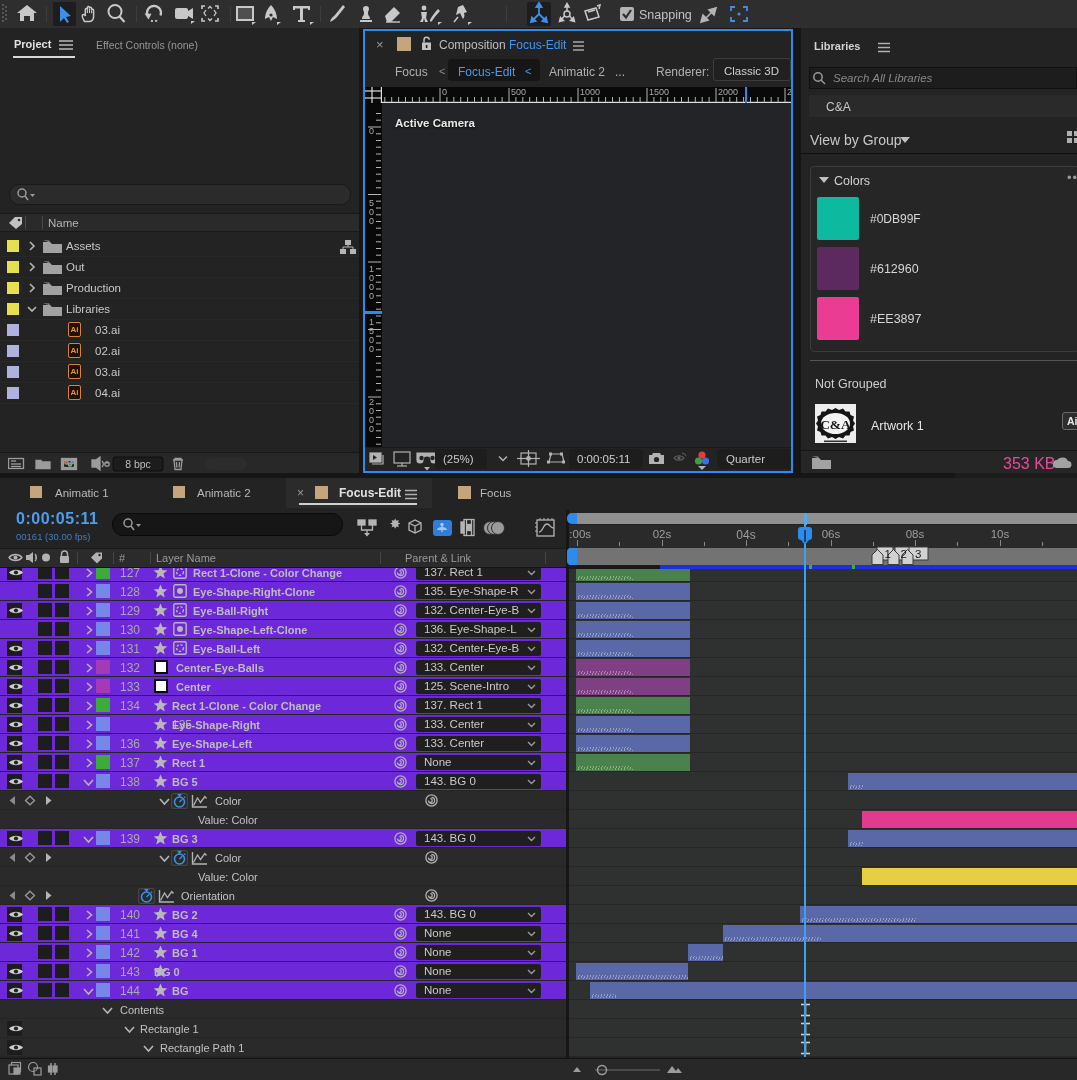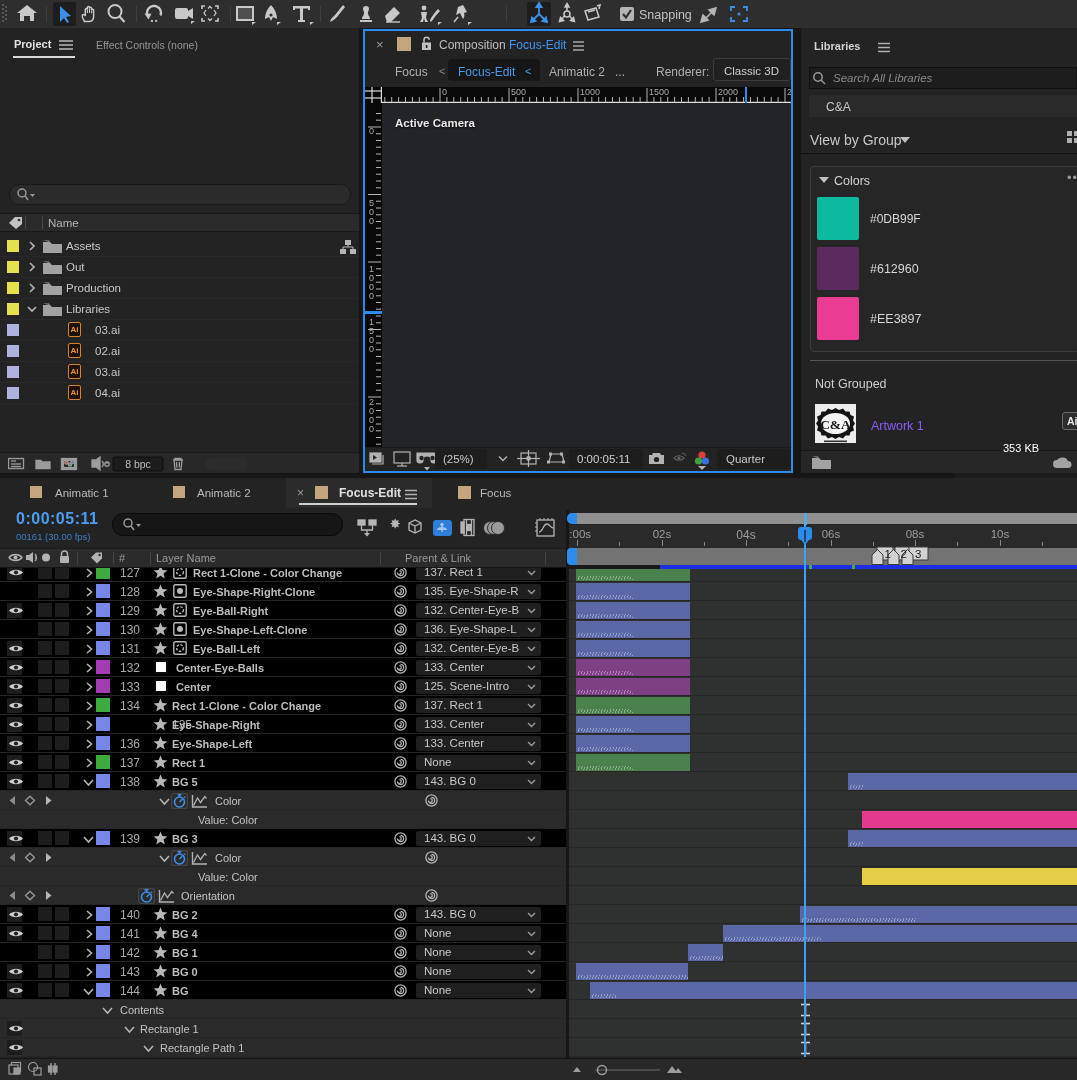--- a/index.html
+++ b/index.html
@@ -12,21 +12,21 @@
 #toolbar { left:0; top:0; width:1077px; height:28px; background:#2e2e2e; }
 
 
 #projpanel { left:0; top:28px; width:359px; height:445px; background:#232323; }
 #comppanel { left:363px; top:29px; width:430px; height:444px; background:#232323; border:2px solid #2d8ceb; }
 #libpanel  { left:801px; top:28px; width:276px; height:445px; background:#232323; }
 
 
 #timeline { left:0; top:478px; width:1077px; height:602px; background:#232323; }
 
-.trow { position:absolute; left:0; width:568px; height:19px; background:#000000; border-bottom:1px solid #252525; }
+.trow { position:absolute; left:0; width:568px; height:19px; background:#6d28d9; border-bottom:1px solid #252525; }
 .prow { background:#2a2a2a; }
 .grow { position:absolute; left:569px; width:508px; height:19px; background:#2f3030; border-bottom:1px solid #262626; }
 .bar  { position:absolute; height:17px; top:1px; }
 .sq   { position:absolute; width:14px; height:14px; top:2px; }
 .num  { position:absolute; top:3px; font-size:12px; color:#a9a9a9; }
 .lname{ position:absolute; top:4px; font-size:11px; color:#bdbdbd; font-weight:bold; white-space:nowrap; }
 .pdrop{ position:absolute; left:416px; top:2px; width:125px; height:15px; background:#1f1f1f; border-radius:2px; font-size:11.5px; color:#c9c9c9; line-height:15px; padding-left:8px; overflow:hidden; white-space:nowrap; }
 .pdrop .chev { position:absolute; right:5px; top:5px; width:9px; height:6px; }
 .cell2{ position:absolute; top:2px; width:14px; height:14px; background:#1d1d1d; }
 .pname { position:absolute; top:4px; font-size:11px; color:#c2c2c2; white-space:nowrap; }
@@ -579,28 +579,28 @@
     <div class="abs" style="left:9px;top:332px;width:267px;height:1px;background:#555;"></div>
     <div class="abs" style="left:14px;top:349px;font-size:12.5px;color:#cecece;">Not Grouped</div>
 
     <div class="abs" style="left:14px;top:376px;width:41px;height:39px;background:#ededed;"></div>
     <svg class="abs" style="left:14px;top:376px" width="41" height="39" viewBox="0 0 41 39">
       <path d="M20.5 4 L24 6 L28 4.5 L30.5 7.5 L34.5 7.5 L35.5 11 L39 12.5 L38 16.5 L40 19.5 L38 22.5 L39 26.5 L35.5 28 L34.5 31.5 L30.5 31.5 L28 34.5 L24 33 L20.5 35 L17 33 L13 34.5 L10.5 31.5 L6.5 31.5 L5.5 28 L2 26.5 L3 22.5 L1 19.5 L3 16.5 L2 12.5 L5.5 11 L6.5 7.5 L10.5 7.5 L13 4.5 L17 6 Z" fill="#141414"></path>
       <ellipse cx="20.5" cy="19.5" rx="14.5" ry="10.5" fill="#f4f4f4"></ellipse>
       <text x="20.5" y="24.5" font-size="13.5" font-weight="bold" fill="#161616" text-anchor="middle" font-family="Liberation Serif">C&amp;A</text>
       <rect x="9" y="36.5" width="23" height="1.6" fill="#333"></rect>
     </svg>
-    <div class="abs" style="left:70px;top:391px;font-size:12.5px;color:#8b5cf6;">Artwork 1</div>
+    <div class="abs" style="left:70px;top:391px;font-size:12.5px;color:#e5e5e5;">Artwork 1</div>
     <div class="abs" style="left:261px;top:384px;width:20px;height:18px;background:#2e2e2e;border:1px solid #6a6a6a;border-radius:3px;color:#e8e8e8;font-size:10.5px;font-weight:bold;line-height:16px;padding-left:4px;">Ai</div>
 
     <div class="abs" style="left:0;top:422px;width:276px;height:23px;background:#262626;border-top:1px solid #161616;"></div>
     <svg class="abs" style="left:11px;top:427px" width="19" height="14">
         <path d="M0 3 L7 3 L9 5 L19 5 L19 14 L0 14 Z M0 1.5 L6 1.5 L7 3" fill="#a2a2a2"></path>
       </svg>
-    <div class="abs" style="left:202px;top:414px;font-size:11px;color:#ffffff;">353 KB</div>
+    <div class="abs" style="left:202px;top:427px;font-size:16px;color:#ec4899;">353 KB</div>
     <svg class="abs" style="left:250px;top:428px" width="22" height="14">
         <path d="M6 12 A4 4 0 0 1 6 4 A6 5 0 0 1 17 5 A3.5 3.5 0 0 1 17 12 Z" fill="#a2a2a2"></path>
       </svg>
   </div>
 
   <div class="abs" id="timeline">
     <div class="abs" style="left:0;top:0;width:1077px;height:30px;background:#232323;"></div>
     <div class="abs" style="left:286px;top:0;width:146px;height:30px;background:#2b2b2b;"></div>
     <div class="abs" style="left:30px;top:8px;width:12px;height:12px;background:#c3a57e;"></div>
     <div class="abs" style="left:173px;top:8px;width:12px;height:12px;background:#c3a57e;"></div>
@@ -1185,21 +1185,21 @@
               <div class="cell2" style="left:38px;"></div>
               <div class="cell2" style="left:55px;"></div>
               <svg class="abs" style="left:84px;top:5px" width="10" height="10">
                 <path d="M3 1 L7.5 5 L3 9" stroke="#b5b5b5" stroke-width="1.6" fill="none"></path>
               </svg>
               <div class="sq" style="left:96px;background:#7787e8;"></div>
               <div class="num" style="left:120px;">143</div>
               <svg class="abs" style="left:153px;top:2px" width="15" height="15">
                 <path d="M7.5 0.5 L9.4 5.1 L14.4 5.4 L10.5 8.5 L11.8 13.4 L7.5 10.7 L3.2 13.4 L4.5 8.5 L0.6 5.4 L5.6 5.1 Z" fill="#b8b8b8"></path>
               </svg>
-              <div class="lname" style="left:172px;">BG 0</div>
+              <div class="lname" style="left:154px;">BG 0</div>
               <svg class="abs" style="left:393px;top:2px" width="15" height="15">
                 <circle cx="7.5" cy="7.5" r="5.6" stroke="#b2b2b2" stroke-width="1.3" fill="none"></circle>
                 <path d="M7.5 7.5 m0 -3.1 a3.1 3.1 0 1 1 -3.1 3.1 a1.9 1.9 0 1 0 1.9 -1.9" stroke="#b2b2b2" stroke-width="1.2" fill="none"></path>
               </svg>
               <div class="pdrop">None<svg class="chev" viewBox="0 0 9 6">
                   <path d="M1 1 L4.5 4.5 L8 1" stroke="#9a9a9a" stroke-width="1.4" fill="none"></path>
                 </svg></div>
             </div>
       <div class="trow" style="top:503px;">
               <div class="abs" style="left:7px;top:2px;width:15px;height:15px;background:#1d1d1d;"></div>

